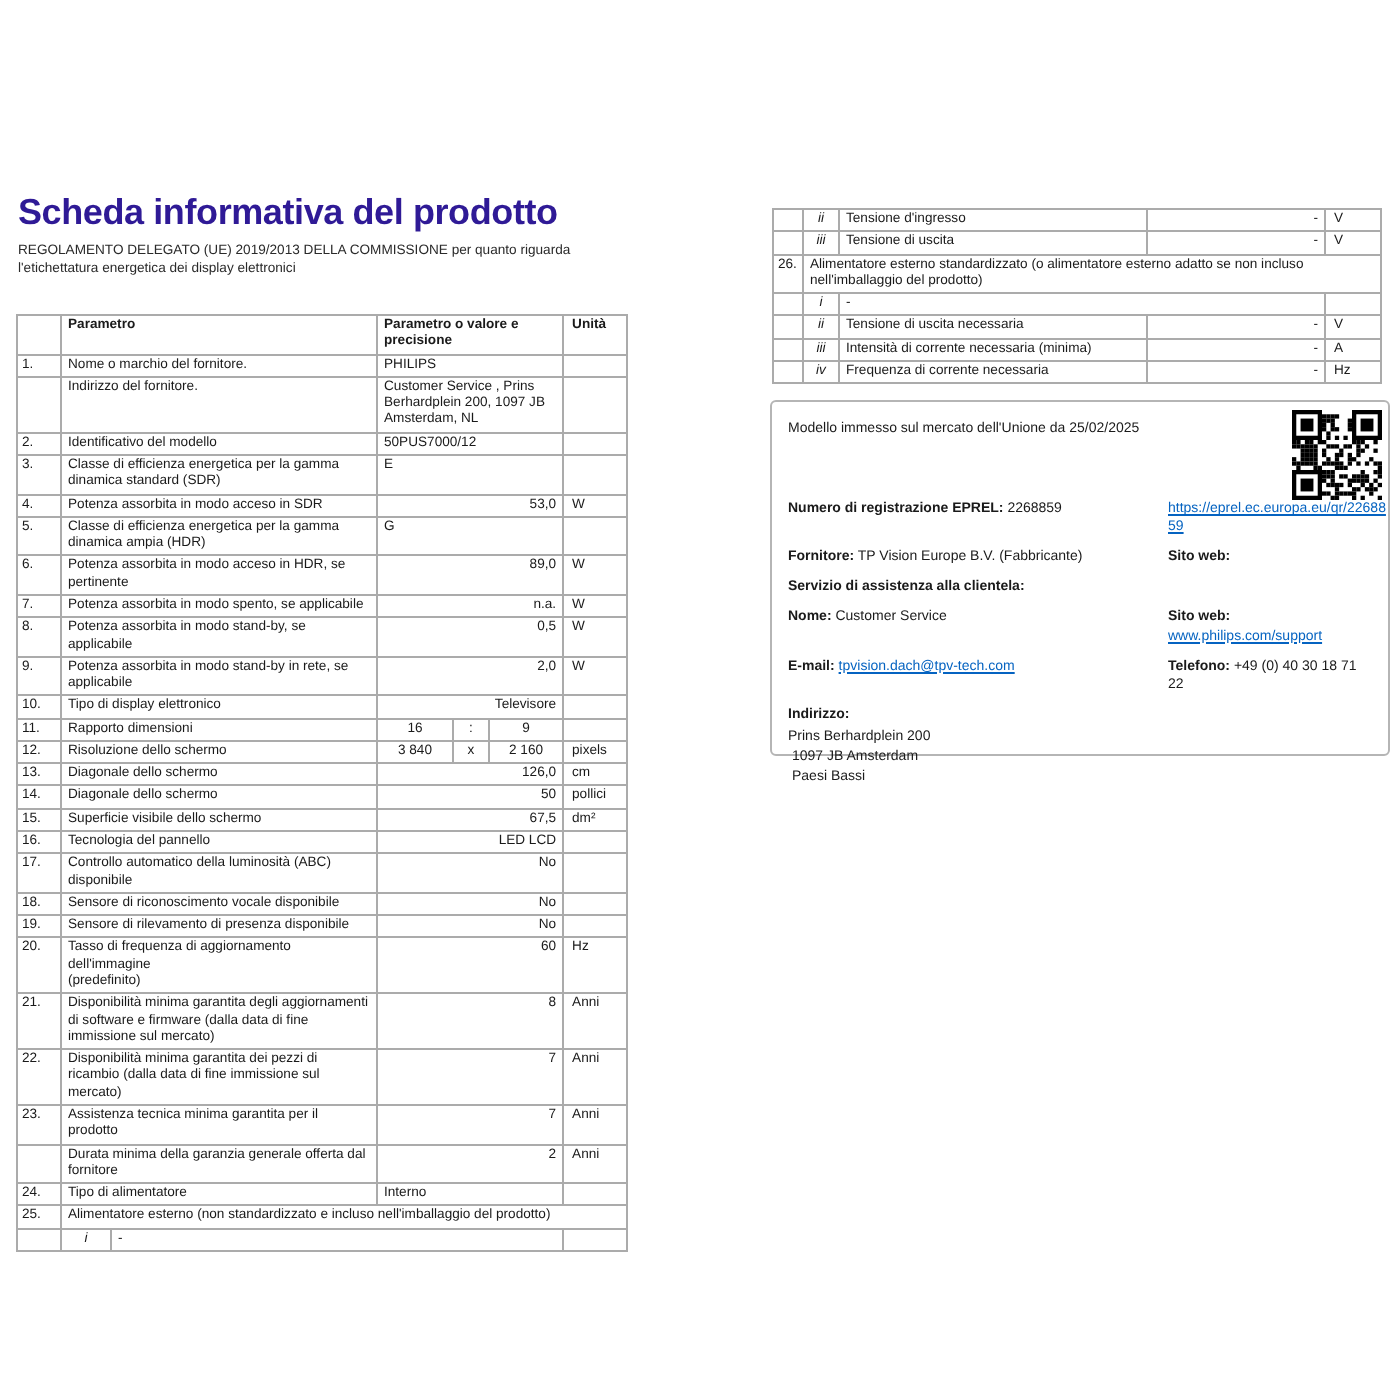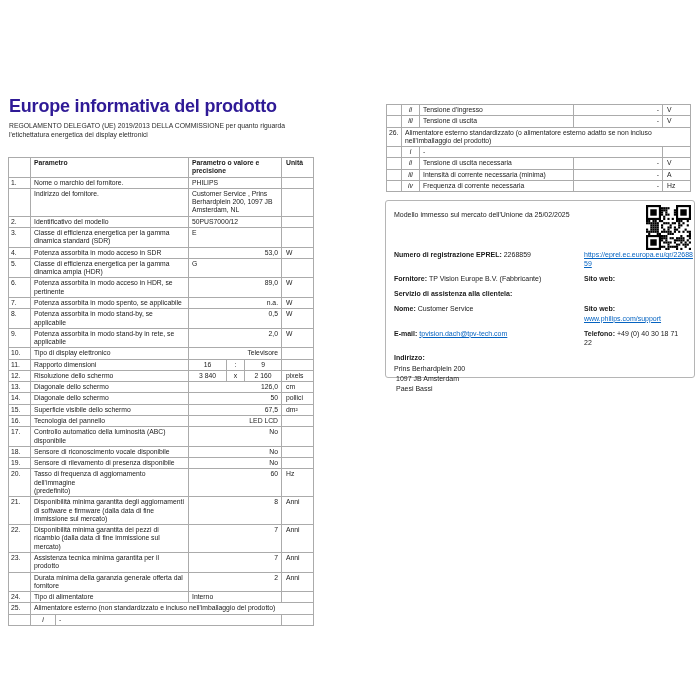--- a/index.html
+++ b/index.html
@@ -31,21 +31,21 @@
   .ib-right{flex:1;}
   .link{color:var(--link-color,#0563c1);text-decoration:underline;cursor:pointer;}
   .eprel-link{display:inline-block;width:112px;word-break:break-all;}
   .service-heading{font-weight:bold;margin-bottom:6px;}
   .addr-line{line-height:1.45;}
   .mb5{margin-bottom:5px;}
 </style>
 </head>
 <body>
 
-<div class="doc-title">Europe informativa del prodotto</div>
+<div class="doc-title">Scheda informativa del prodotto</div>
 <div class="doc-subtitle">REGOLAMENTO DELEGATO (UE) 2019/2013 DELLA COMMISSIONE per quanto riguarda
 l'etichettatura energetica dei display elettronici</div>
 
 <table class="ltable">
   <colgroup>
     <col style="width:22px">
       <col style="width:25px">
       <col style="width:133px">
     <col style="width:38px">
       <col style="width:18px">

